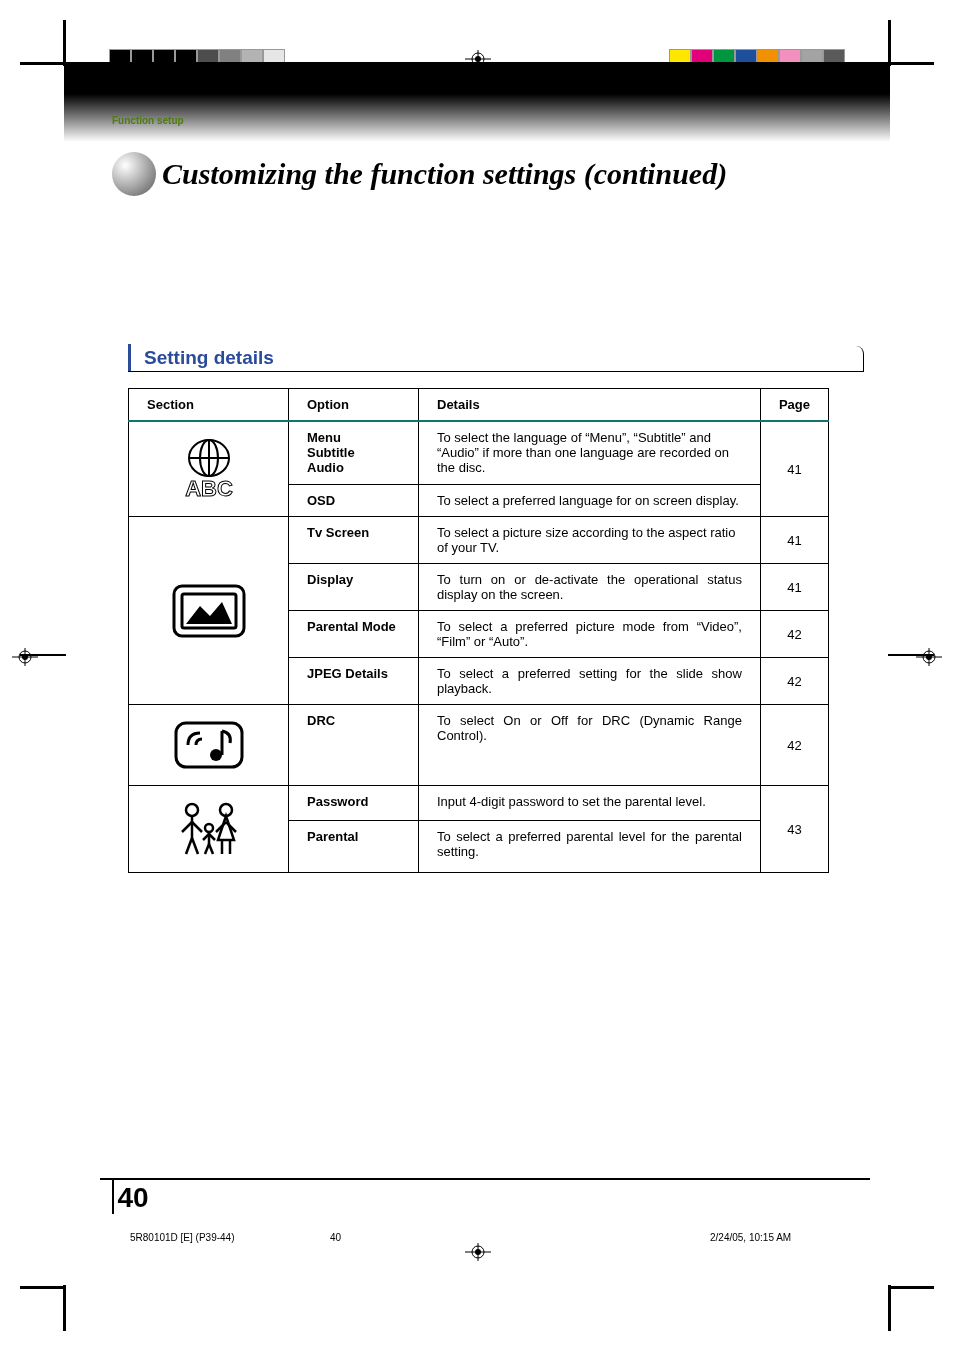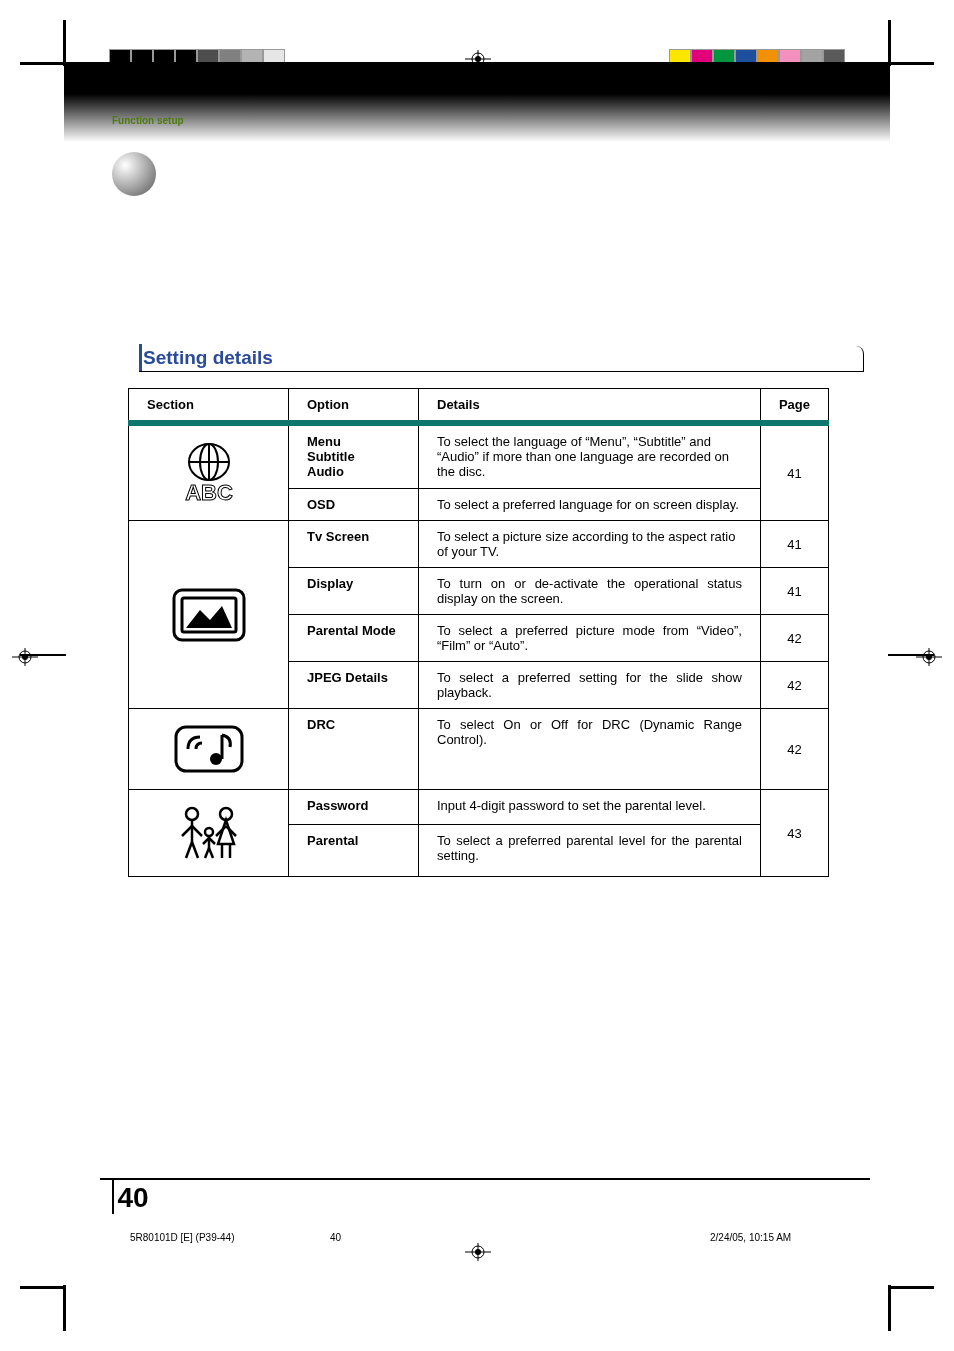--- a/index.html
+++ b/index.html
@@ -68,22 +68,21 @@
   }
 
   
   .sub-heading-wrap {
     position:absolute;
     left:128px; right:90px; top:346px;
     border-bottom:1px solid #000;
     border-right:1px solid #000;
     border-top-right-radius:8px;
     height:26px;
-    padding-left:4px;
-    margin-left:11px;
+    padding-left:16px;
   }
   .sub-heading-wrap::before{
     content:"";
     position:absolute; left:0; top:-2px; bottom:0; width:3px; background:#2a4a9a;
   }
   .sub-heading {
     font-size:19px; font-weight:bold; color:#2a4a9a;
     line-height:24px;
   }
 
@@ -102,21 +101,21 @@
     vertical-align:top;
     text-align:left;
   }
   .tbl thead th { font-weight:bold; }
   .tbl thead th:nth-child(1){ width:160px; }
   .tbl thead th:nth-child(2){ width:130px; }
   .tbl thead th:nth-child(4){ width:56px; text-align:center; }
   .tbl td.page-col { text-align:center; vertical-align:middle; }
   .tbl td.sec-col { text-align:center; vertical-align:middle; padding:12px; }
   .tbl .opt { font-weight:bold; }
-  .tbl tbody tr:first-child td, .tbl tbody tr:first-child th { border-top:6px solid #0f766e; }
+  .tbl tbody tr:first-child td, .tbl tbody tr:first-child th { border-top:2px solid #0f766e; }
   .tbl .justify { text-align:justify; }
   .icon-cell svg { display:block; margin:0 auto; }
 
   
   .page-num {
     position:absolute;
     left:112px; top:1178px;
     font-size:28px; font-weight:bold; color:#000;
     border-top:2px solid #000;
     border-left:2px solid #000;
@@ -207,20 +206,21 @@
       <circle cx="13" cy="9" r="6" fill="none" stroke="#000"></circle>
       <circle cx="13" cy="9" r="3" fill="#000"></circle>
     </svg>
 </div>
 
 <div class="banner"></div>
 <div class="section-label">Function setup</div>
 
 <div class="title-row">
   <div class="bullet-ball"></div>
+  <div class="page-title">Customizing the function settings (continued)</div>
 </div>
 
 <div class="sub-heading-wrap">
   <span class="sub-heading">Setting details</span>
 </div>
 
 <table class="tbl">
   <thead>
     <tr>
       <th>Section</th>

